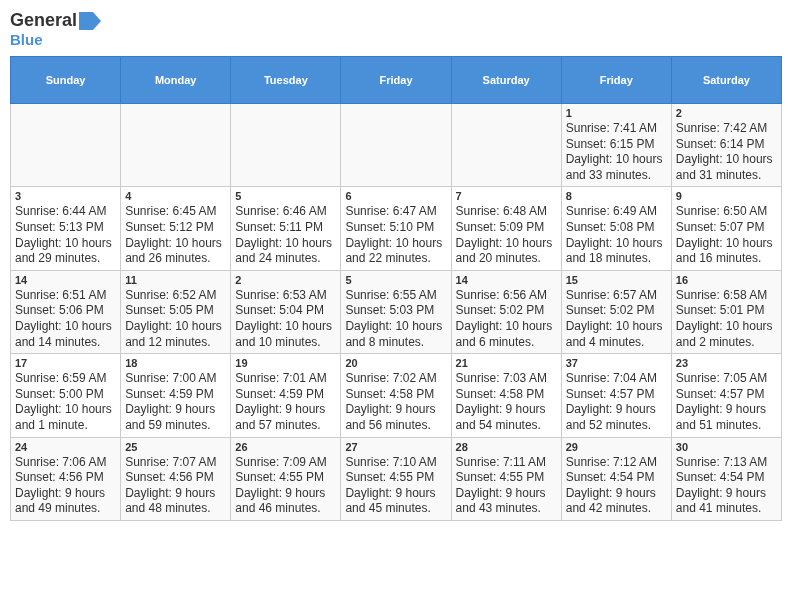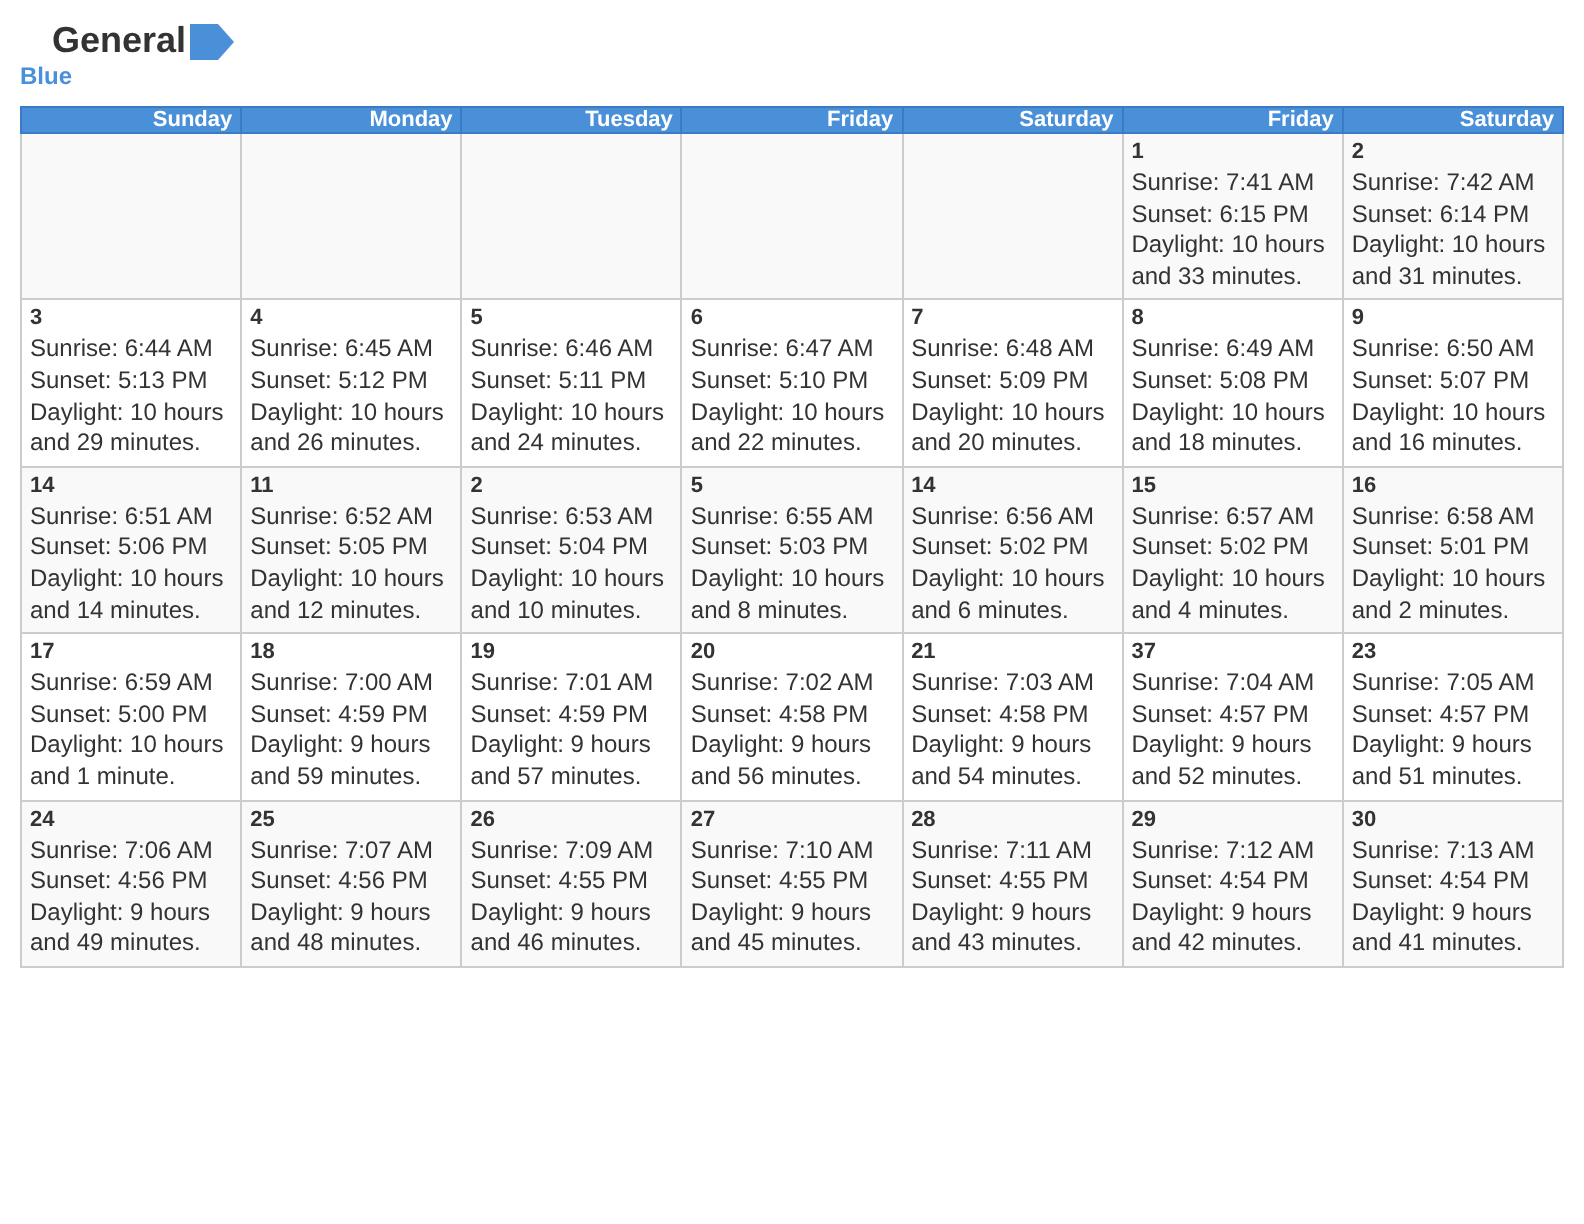--- a/index.html
+++ b/index.html
@@ -40,22 +40,22 @@
     table {
       width: 100%;
       border-collapse: collapse;
       table-layout: fixed;
     }
     thead th {
       background: #4a90d9;
       color: #fff;
       font-size: 11px;
       font-weight: bold;
-      padding: 0 4px;
-      text-align: right;
+      padding: 17px 4px;
+      text-align: center;
       border: 1px solid #3a7bc8;
     }
     tbody td {
       border: 1px solid #ccc;
       vertical-align: top;
       padding: 3px 4px;
       font-size: 9.5px;
       color: #333;
       height: 80px;
     }
@@ -78,26 +78,26 @@
       font-size: 12px;
       line-height: 1.3;
     }
   </style>
 </head>
 <body>
 
 <div class="header">
   <div class="logo">
     <div class="logo-row">
-      <span style="font-size:18px;font-weight:bold;color:#333;margin-left:16px;">General</span>
+      <span style="font-size:18px;font-weight:bold;color:#333;">General</span>
       <svg width="22" height="18" viewBox="0 0 22 18" style="margin-left:2px;">
         <polygon points="0,0 14,0 22,9 14,18 0,18" fill="#4a90d9"></polygon>
       </svg>
     </div>
-    <span style="font-size:12px;font-weight:bold;color:#4a90d9;text-align:center;">Blue</span>
+    <span style="font-size:15px;font-weight:bold;color:#4a90d9;text-align:center;">Blue</span>
   </div>
   <div class="title-block">
     <div class="month-title"></div>
     <div class="location"></div>
   </div>
 </div>
 
 <table>
   <thead>
     <tr>

